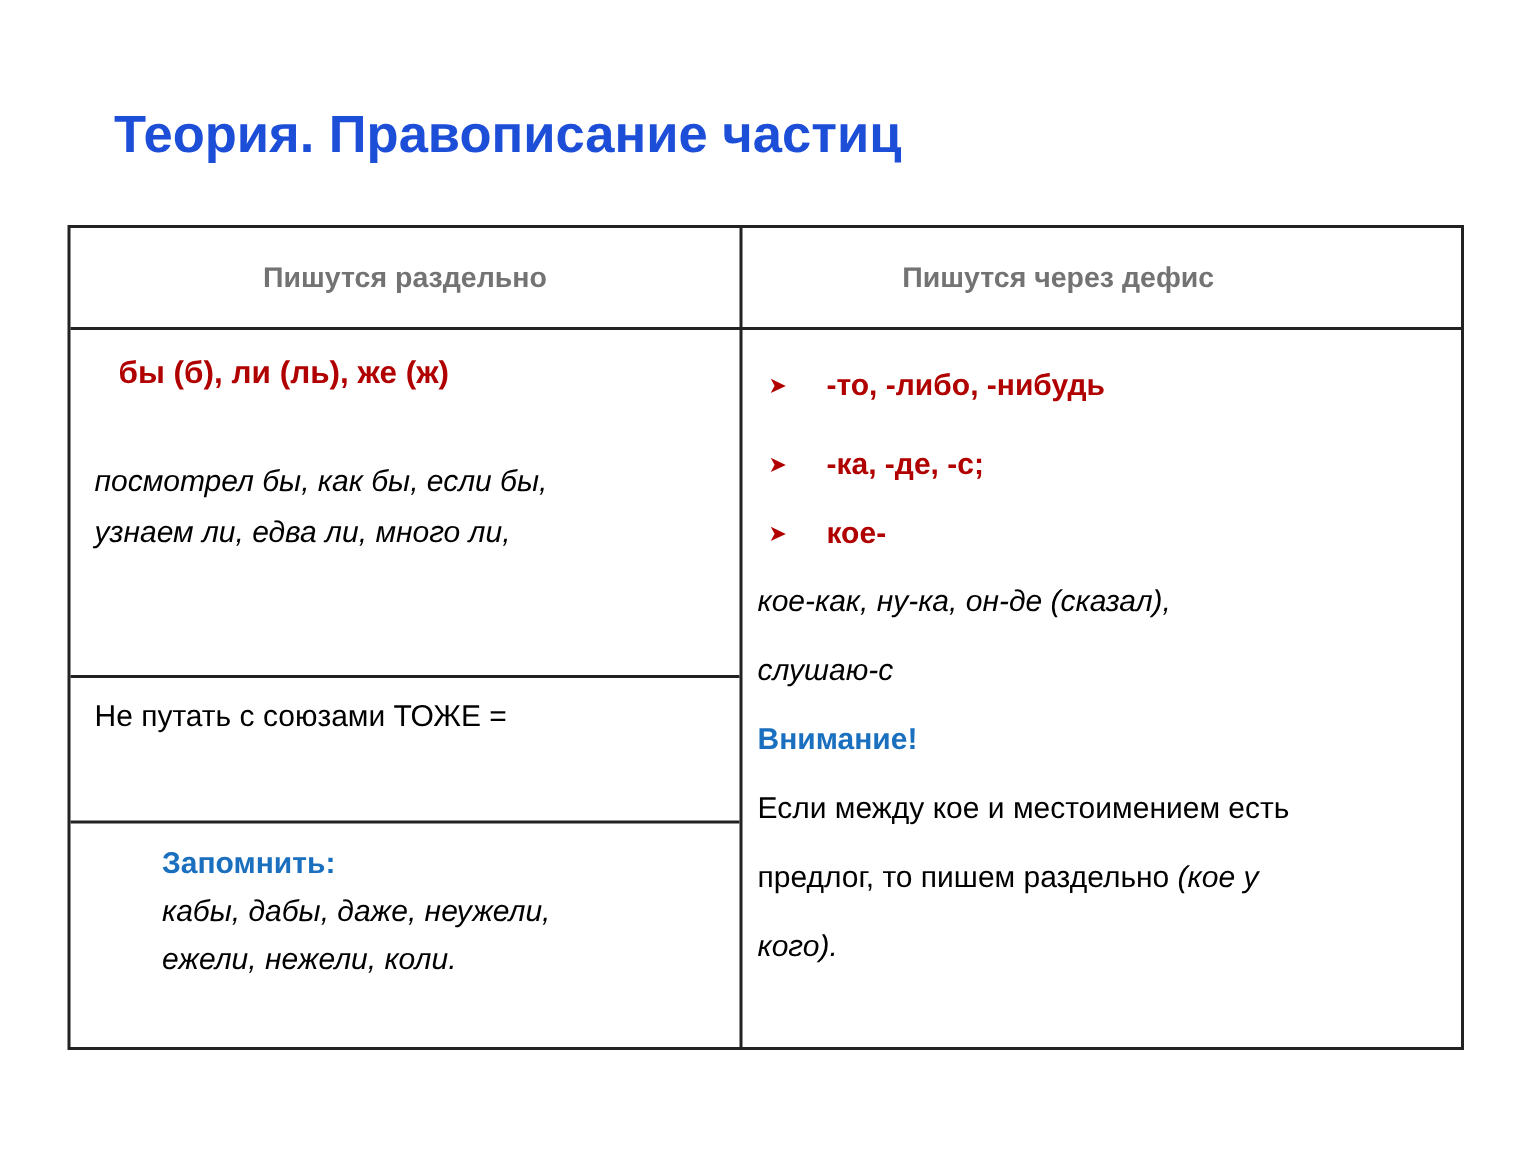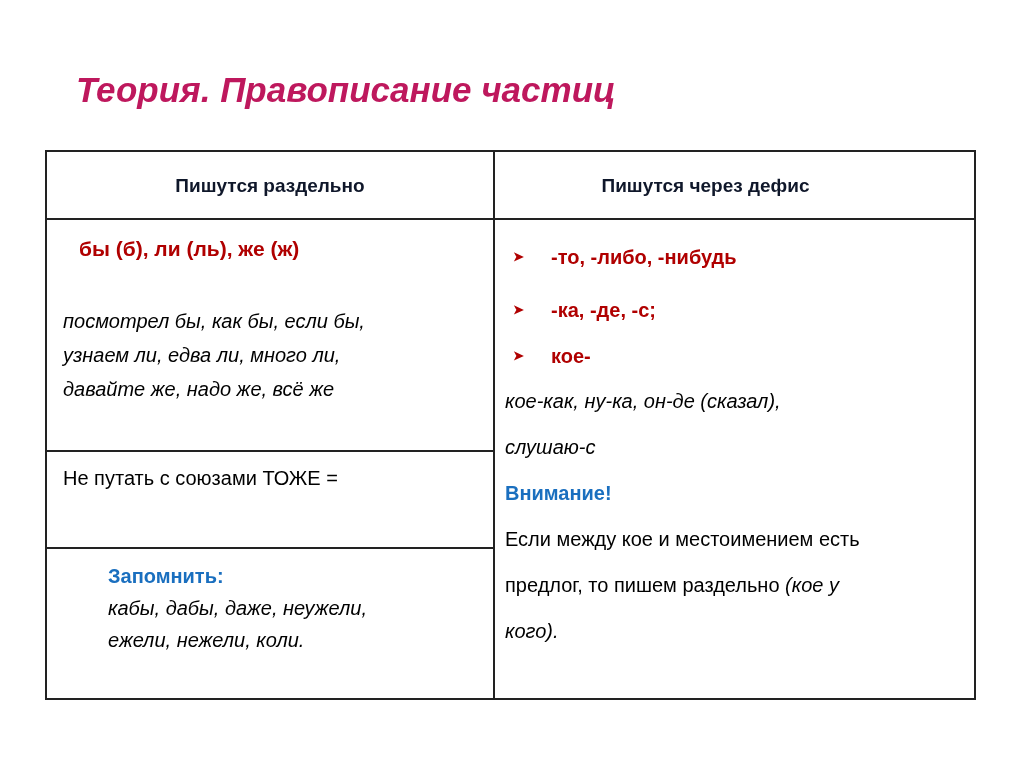--- a/index.html
+++ b/index.html
@@ -1,21 +1,21 @@
 <!DOCTYPE html>
 <html><head>
 <meta charset="utf-8">
 <style>
   html, body { margin:0; padding:0; }
   body { width:1024px; height:767px; background:#ffffff; position:relative; overflow:hidden; font-family:"Liberation Sans", sans-serif; color:#000; }
-  .title { position:absolute; left:76px; top:70px; font-size:35px; font-weight:bold; color:#be185d; letter-spacing:0px;font-style:italic; }
+  .title { position:absolute; left:76px; top:70px; font-size:35px; font-weight:bold; color:#1d4ed8; letter-spacing:0px; }
   .tbl { position:absolute; left:45px; top:150px; width:931px; height:550px; border:2px solid #222; box-sizing:border-box; }
   .vline { position:absolute; left:446px; top:0; width:2px; height:100%; background:#222; }
   .hline { position:absolute; height:2px; background:#222; }
-  .hdr { position:absolute; top:0; height:67px; display:flex; align-items:center; justify-content:center; font-size:19px; font-weight:bold; color:#0f172a; }
+  .hdr { position:absolute; top:0; height:67px; display:flex; align-items:center; justify-content:center; font-size:19px; font-weight:bold; color:#737373; }
   .red { color:#b00000; font-weight:bold; }
   .blue { color:#1a6fbf; font-weight:bold; }
   .it { font-style:italic; }
   .cell { position:absolute; font-size:20px; line-height:34px; }
   .bullet { display:flex; align-items:center; height:53px; font-size:20px; font-weight:bold; color:#b00000; }
   .bullet .arrow { font-size:13px; width:38px; padding-left:12px; }
 </style>
 </head>
 <body>
 
@@ -27,21 +27,20 @@
   <div class="hline" style="left:0;top:298px;width:446px;"></div>
   <div class="hline" style="left:0;top:395px;width:446px;"></div>
 
   <div class="hdr" style="left:0;width:446px;">Пишутся раздельно</div>
   <div class="hdr" style="left:436px;width:445px;">Пишутся через дефис</div>
 
   <div class="cell red" style="left:32px;top:80px;font-size:21px;">бы (б), ли (ль), же (ж)</div>
   <div class="cell it" style="left:16px;top:152px;">
     <div>посмотрел бы, как бы, если бы,</div>
     <div>узнаем ли, едва ли, много ли,</div>
-    <div>давайте же, надо же, всё же</div>
   </div>
   <div class="cell" style="left:16px;top:309px;line-height:34px;">
     <div>Не путать с союзами ТОЖЕ =</div>
   </div>
   <div class="cell" style="left:16px;top:408px;line-height:32px;margin-left:45px;">
     <div class="blue">Запомнить:</div>
     <div class="it">кабы, дабы, даже, неужели,</div>
     <div class="it">ежели, нежели, коли.</div>
   </div>
 

